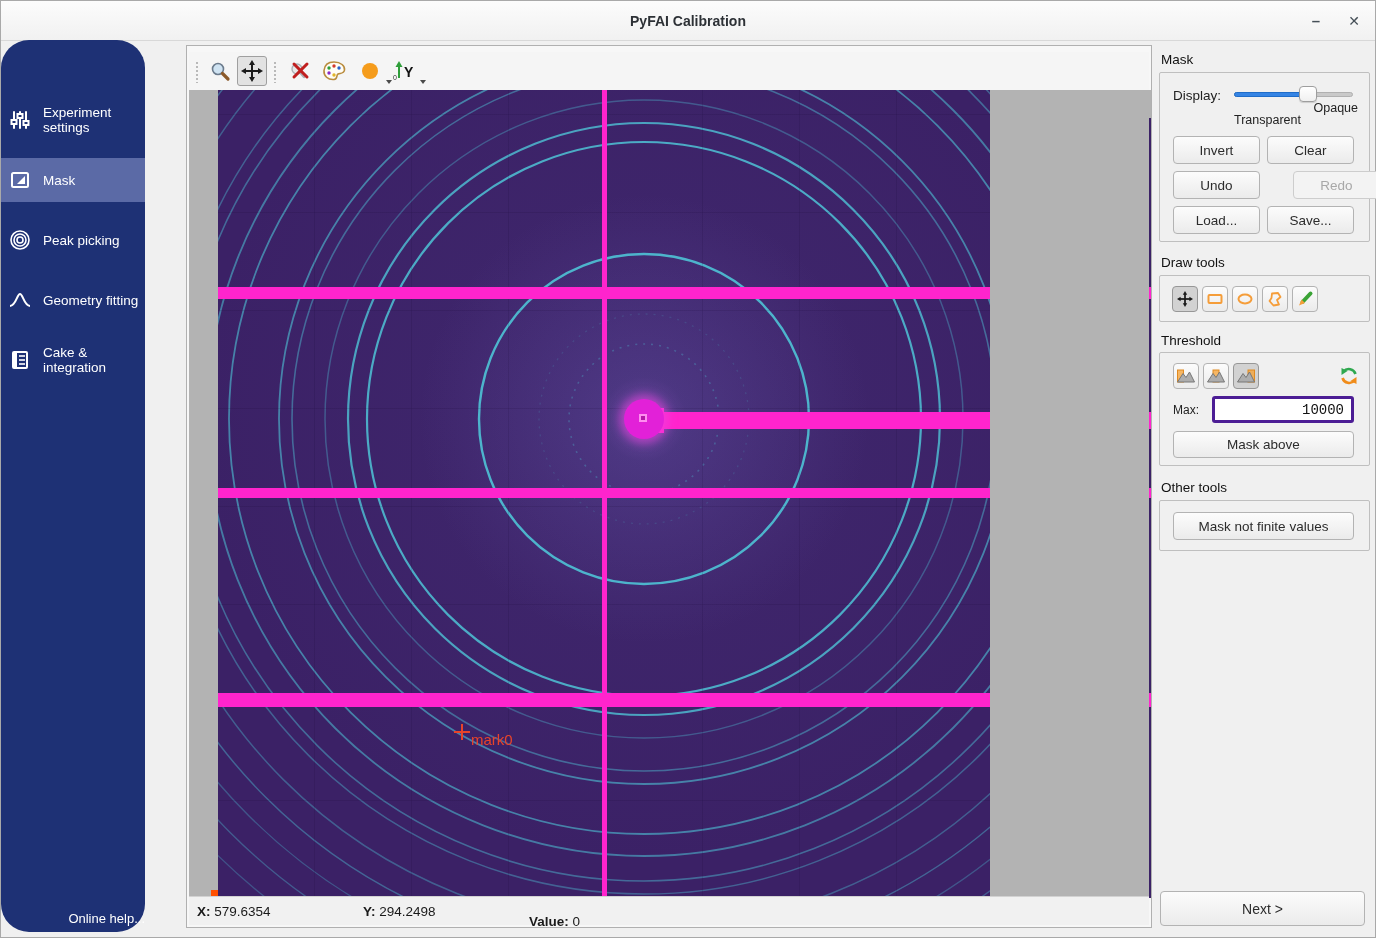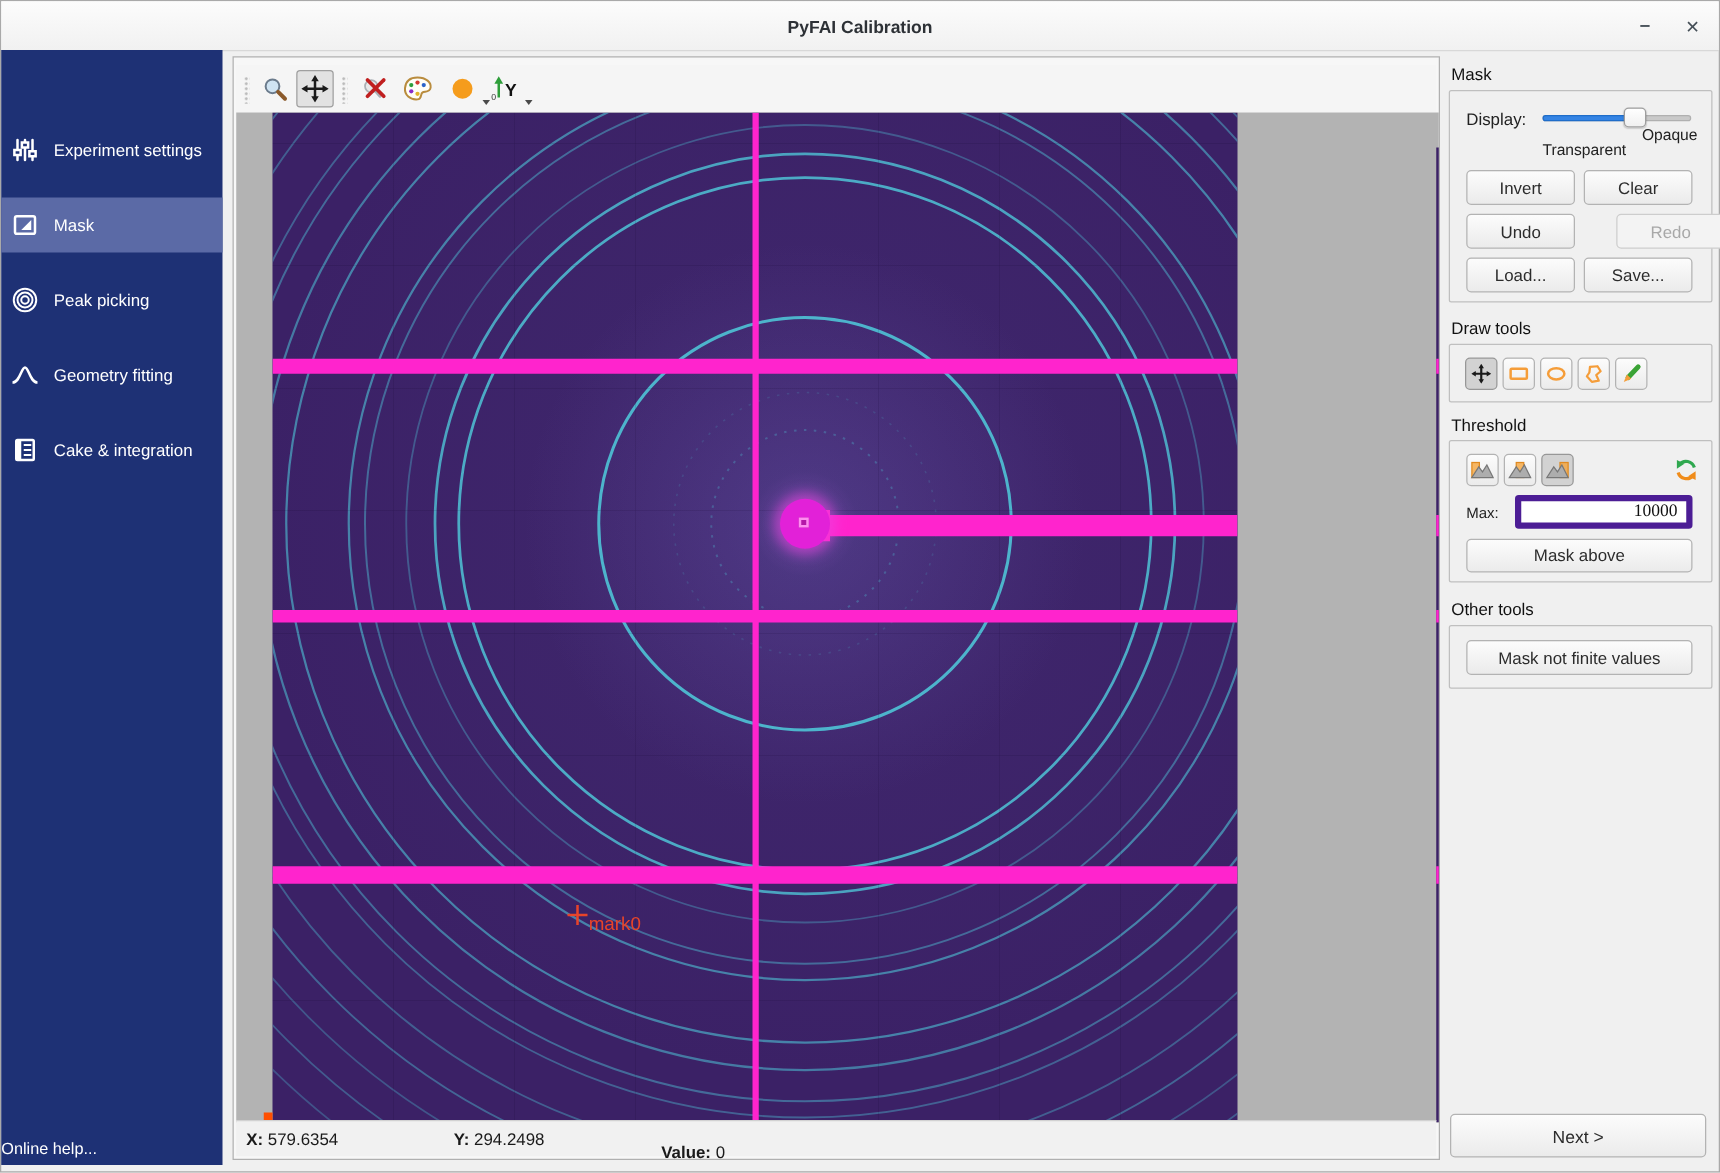--- a/index.html
+++ b/index.html
@@ -9,25 +9,25 @@
 
   
   #titlebar { position:absolute; left:1px; top:1px; right:1px; height:40px;
     background:linear-gradient(#fcfcfc,#f1f1f1); border-bottom:1px solid #d8d8d8; }
   #titlebar .title { position:absolute; left:0; right:0; top:12px; text-align:center; font-weight:bold; color:#2d3136; font-size:14px; }
   .winbtn { position:absolute; top:8px; width:26px; height:24px; text-align:center; line-height:24px; color:#454f57; font-weight:bold; cursor:default; }
   #btn-min { right:46px; font-size:15px; }
   #btn-close { right:8px; font-size:14px; }
 
   
-  #sidebar { position:absolute; left:1px; top:40px; width:177px; bottom:6px; background:#1e3175; }
+  #sidebar { position:absolute; left:1px; top:40px; width:144px; bottom:6px; background:#1e3175;border-radius:28px; }
   .side-item { position:absolute; left:0; right:0; height:44px; display:flex; align-items:center; color:#fff; cursor:pointer; }
   .side-item.selected { background:#5b6aa6; }
   .side-item .ic { width:22px; height:22px; margin:0 12px 0 8px; flex:none; }
-  #side-help { position:absolute; left:0; right:0; bottom:6px; text-align:left; color:#fff; font-size:13px; }
+  #side-help { position:absolute; left:0; right:0; bottom:6px; text-align:right; color:#fff; font-size:13px; }
 
   
   #frame { position:absolute; left:186px; top:45px; width:966px; height:883px; background:#f7f7f7; border:1px solid #b0b0b0; }
 
   
   #toolbar { position:absolute; left:2px; top:6px; right:2px; height:38px; background:#f5f5f5; }
   .grip { position:absolute; top:9px; width:5px; height:22px;
     background-image:radial-gradient(circle, #b9b9b9 1px, transparent 1.2px); background-size:4px 4px; }
   .tbtn { position:absolute; top:4px; width:30px; height:30px; border-radius:3px; display:flex; align-items:center; justify-content:center; cursor:pointer; }
   .tbtn.active { background:#e2e2e2; border:1px solid #9f9f9f; }
@@ -77,21 +77,21 @@
   .btn { background:linear-gradient(#fcfcfc,#ebebeb); border:1px solid #b3b3b3; border-radius:4px; color:#2c2c2c;
     font-size:13.5px; text-align:center; display:flex; align-items:center; justify-content:center; cursor:pointer; position:absolute; }
   .btn.disabled { color:#a8a8a8; background:#f3f3f3; border-color:#cdcdcd; cursor:default;margin-left:26px; }
   .toolbox-btn { width:26px; height:26px; }
   .toolbox-btn.pressed { background:#d2d2d2; border-color:#979797; }
   .slider { position:absolute; height:16px; }
   .slider .track { position:absolute; left:0; right:0; top:6px; height:5px; border-radius:3px; background:#c9c9c9; border:1px solid #b0b0b0; }
   .slider .fill { position:absolute; left:0; top:6px; height:5px; border-radius:3px 0 0 3px; background:#3584e4; border:1px solid #1f6dc9; }
   .slider .handle { position:absolute; top:0; width:18px; height:16px; background:linear-gradient(#ffffff,#f0f0f0); border:1px solid #9e9e9e; border-radius:4px; box-shadow:0 1px 1px rgba(0,0,0,.15); cursor:pointer; }
   .minitext { position:absolute; font-size:12.5px; color:#222; }
-  .tfield { position:absolute; background:#fff; border:5px solid #4c1d95; border-radius:3px; font-family:Liberation Serif, serif; font-size:14px; text-align:right; padding:0 7px; color:#111; }
+  .tfield { position:absolute; background:#fff; border:3px solid #4c1d95; border-radius:3px; font-family:Liberation Mono, monospace; font-size:14px; text-align:right; padding:0 7px; color:#111; }
   svg { display:block; }
 </style>
 </head>
 <body>
 
 <div id="window">
 
   <div id="titlebar">
     <div class="title">PyFAI Calibration</div>
     <div class="winbtn" id="btn-min">–</div>

